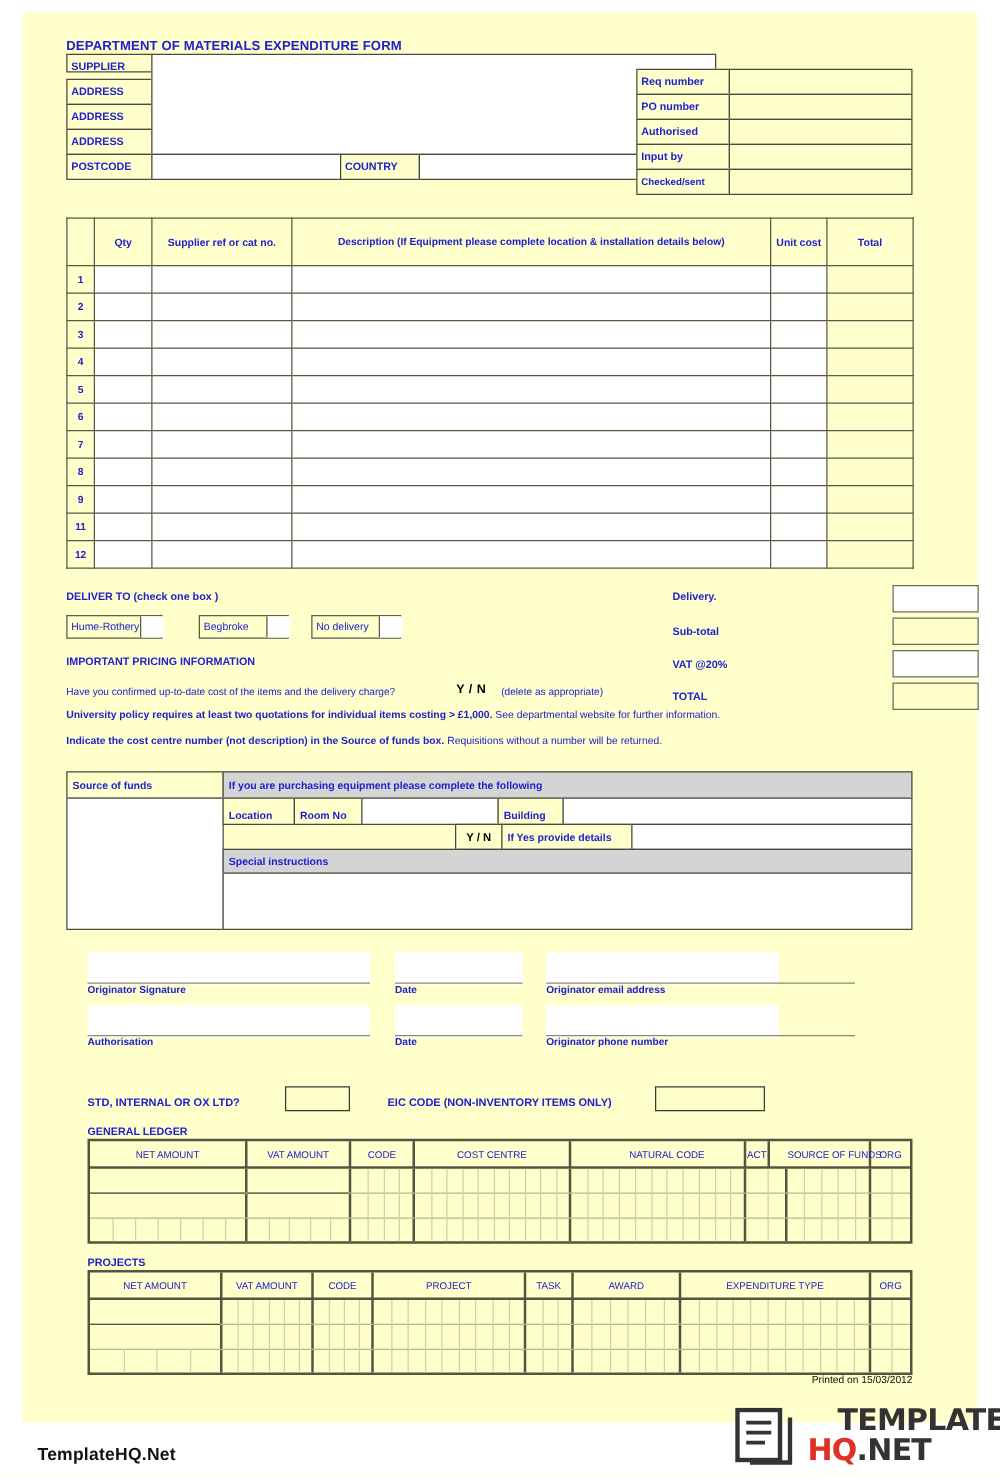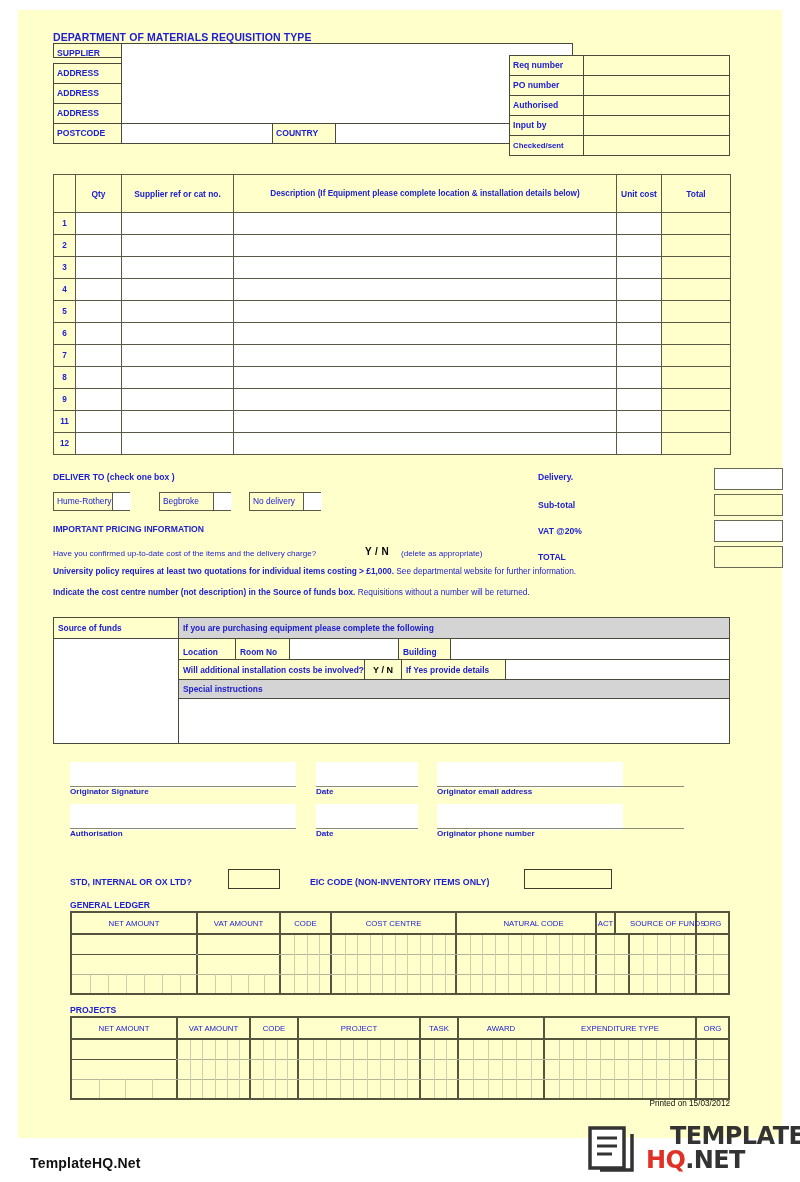--- a/index.html
+++ b/index.html
@@ -100,21 +100,21 @@
   #logo .w2{position:absolute;left:58px;top:24px;font-size:24px;font-weight:bold;letter-spacing:-0.6px;font-family:"DejaVu Sans",sans-serif;}
   #logo .w2 .red{color:#e03127;}
   #logo .w2 .dk{color:#333333;}
 </style>
 </head>
 <body>
 
 <div class="page">
   <div class="sheet"></div>
 
-  <div id="form-title">DEPARTMENT OF MATERIALS REQUISITION TYPE</div>
+  <div id="form-title">DEPARTMENT OF MATERIALS EXPENDITURE FORM</div>
 
   <div id="supplier-block">
 
     <div class="cell cream cap" style="left:0;top:0;width:69px;height:15px;">SUPPLIER</div>
     <div class="cell cream cap" style="left:0;top:20px;width:69px;height:21px;">ADDRESS</div>
     <div class="cell cream cap" style="left:0;top:40px;width:69px;height:21px;">ADDRESS</div>
     <div class="cell cream cap" style="left:0;top:60px;width:69px;height:21px;">ADDRESS</div>
     <div class="cell cream cap" style="left:0;top:80px;width:69px;height:21px;">POSTCODE</div>
 
     <div class="cell white" style="left:68px;top:0;width:452px;height:81px;"></div>
@@ -292,21 +292,20 @@
     <div class="c white" style="left:0;top:21px;width:126px;height:106px;"></div>
 
     <div class="c gray tx" style="left:125px;top:0;width:552px;height:22px;line-height:21px;">If you are purchasing equipment please complete the following</div>
 
     <div class="c cream tx" style="left:125px;top:21px;width:58px;height:22px;line-height:27px;">Location</div>
     <div class="c cream tx" style="left:182px;top:21px;width:55px;height:22px;line-height:27px;">Room No</div>
     <div class="c white" style="left:236px;top:21px;width:110px;height:22px;"></div>
     <div class="c cream tx" style="left:345px;top:21px;width:53px;height:22px;line-height:27px;">Building</div>
     <div class="c white" style="left:397px;top:21px;width:280px;height:22px;"></div>
 
-    <div class="c cream tx" style="left:125px;top:42px;width:187px;height:21px;line-height:20px;">Will additional installation costs be involved?</div>
     <div class="c cream" style="left:311px;top:42px;width:38px;height:21px;text-align:center;line-height:20px;font-size:9px;font-weight:bold;color:#000;">
       <span>Y / N</span>
     </div>
     <div class="c cream tx" style="left:348px;top:42px;width:105px;height:21px;line-height:20px;">If Yes provide details</div>
     <div class="c white" style="left:452px;top:42px;width:225px;height:21px;"></div>
 
     <div class="c gray tx" style="left:125px;top:62px;width:552px;height:20px;line-height:19px;">Special instructions</div>
     <div class="c white" style="left:125px;top:81px;width:552px;height:46px;"></div>
   </div>
 

